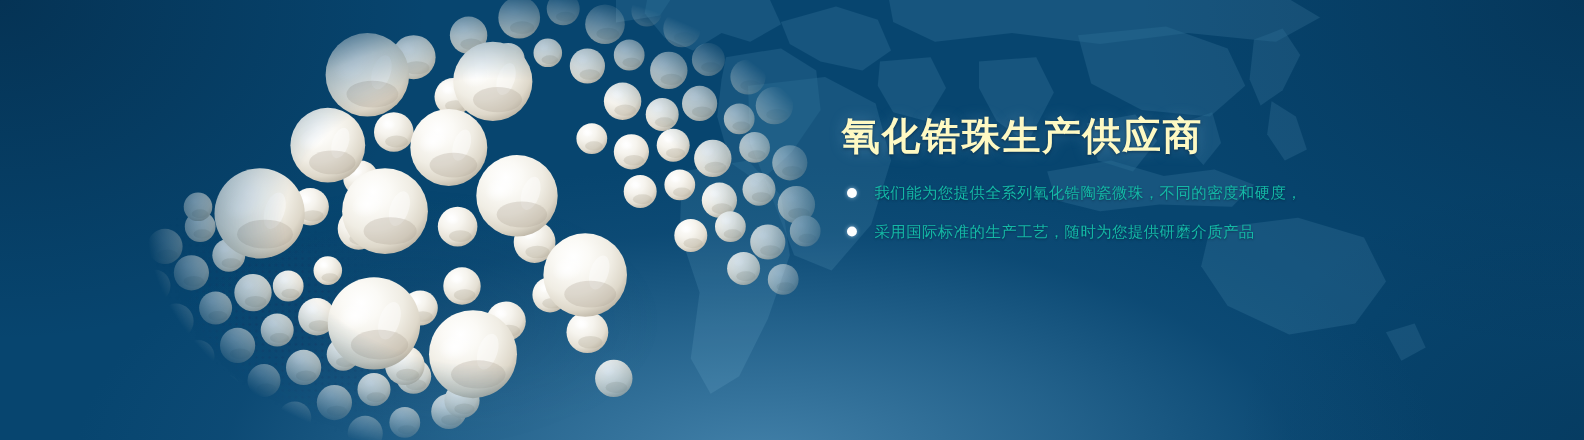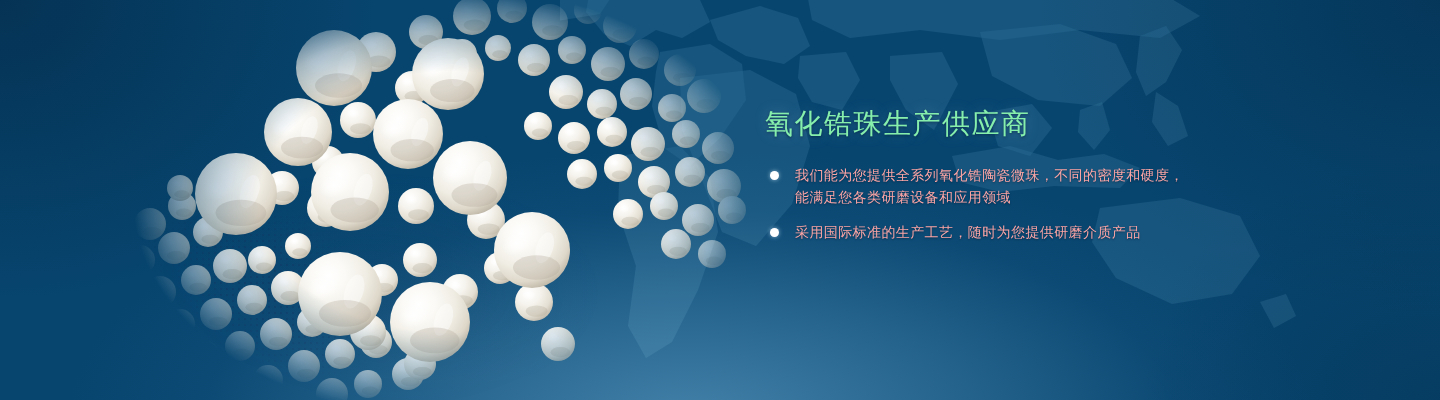--- a/index.html
+++ b/index.html
@@ -62,29 +62,29 @@
     background-size:6px 6px;
     -webkit-mask-image:radial-gradient(ellipse 190px 150px at 70px 180px,#000 0%,rgba(0,0,0,.5) 55%,rgba(0,0,0,0) 88%);
     mask-image:radial-gradient(ellipse 190px 150px at 70px 180px,#000 0%,rgba(0,0,0,.5) 55%,rgba(0,0,0,0) 88%);
     opacity:.85;
   }
   .beads svg{position:absolute;inset:0;width:100%;height:100%;display:block;}
 
   
   .copy{position:absolute;left:765px;top:104px;width:520px;}
   .title{
-    color:#86efac;font-size:28px;line-height:40px;font-weight:400;
+    color:#fef9c3;font-size:35px;line-height:40px;font-weight:700;
     letter-spacing:1.5px;
     text-shadow:0 1px 3px rgba(0,20,40,.55), 0 0 14px rgba(150,200,235,.30);
     white-space:nowrap;
   }
   .points{margin-top:20px;}
   .point{
     position:relative;padding-left:30px;margin-bottom:13px;
-    color:#fca5a5;font-size:14px;line-height:22px;letter-spacing:.4px;
+    color:#14b8a6;font-size:14px;line-height:22px;letter-spacing:.4px;
     text-shadow:0 1px 2px rgba(0,18,36,.45);
   }
   .point:last-child{margin-bottom:0;}
   .dot{
     position:absolute;left:5px;top:7px;width:9px;height:9px;border-radius:50%;
     background:#ffffff;box-shadow:0 0 4px rgba(190,220,245,.7);
   }
   .ptext{display:block;}
 </style>
 </head>
@@ -290,21 +290,20 @@
   </div>
 
   <div class="copy">
     <div class="title">氧化锆珠生产供应商</div>
 
     <div class="points">
 
       <div class="point">
         <span class="dot"></span>
         <span class="ptext">我们能为您提供全系列氧化锆陶瓷微珠，不同的密度和硬度，</span>
-        <span class="ln2">能满足您各类研磨设备和应用领域</span>
       </div>
 
 
       <div class="point">
         <span class="dot"></span>
         <span class="ptext">采用国际标准的生产工艺，随时为您提供研磨介质产品</span>
       </div>
 
     </div>
   </div>

